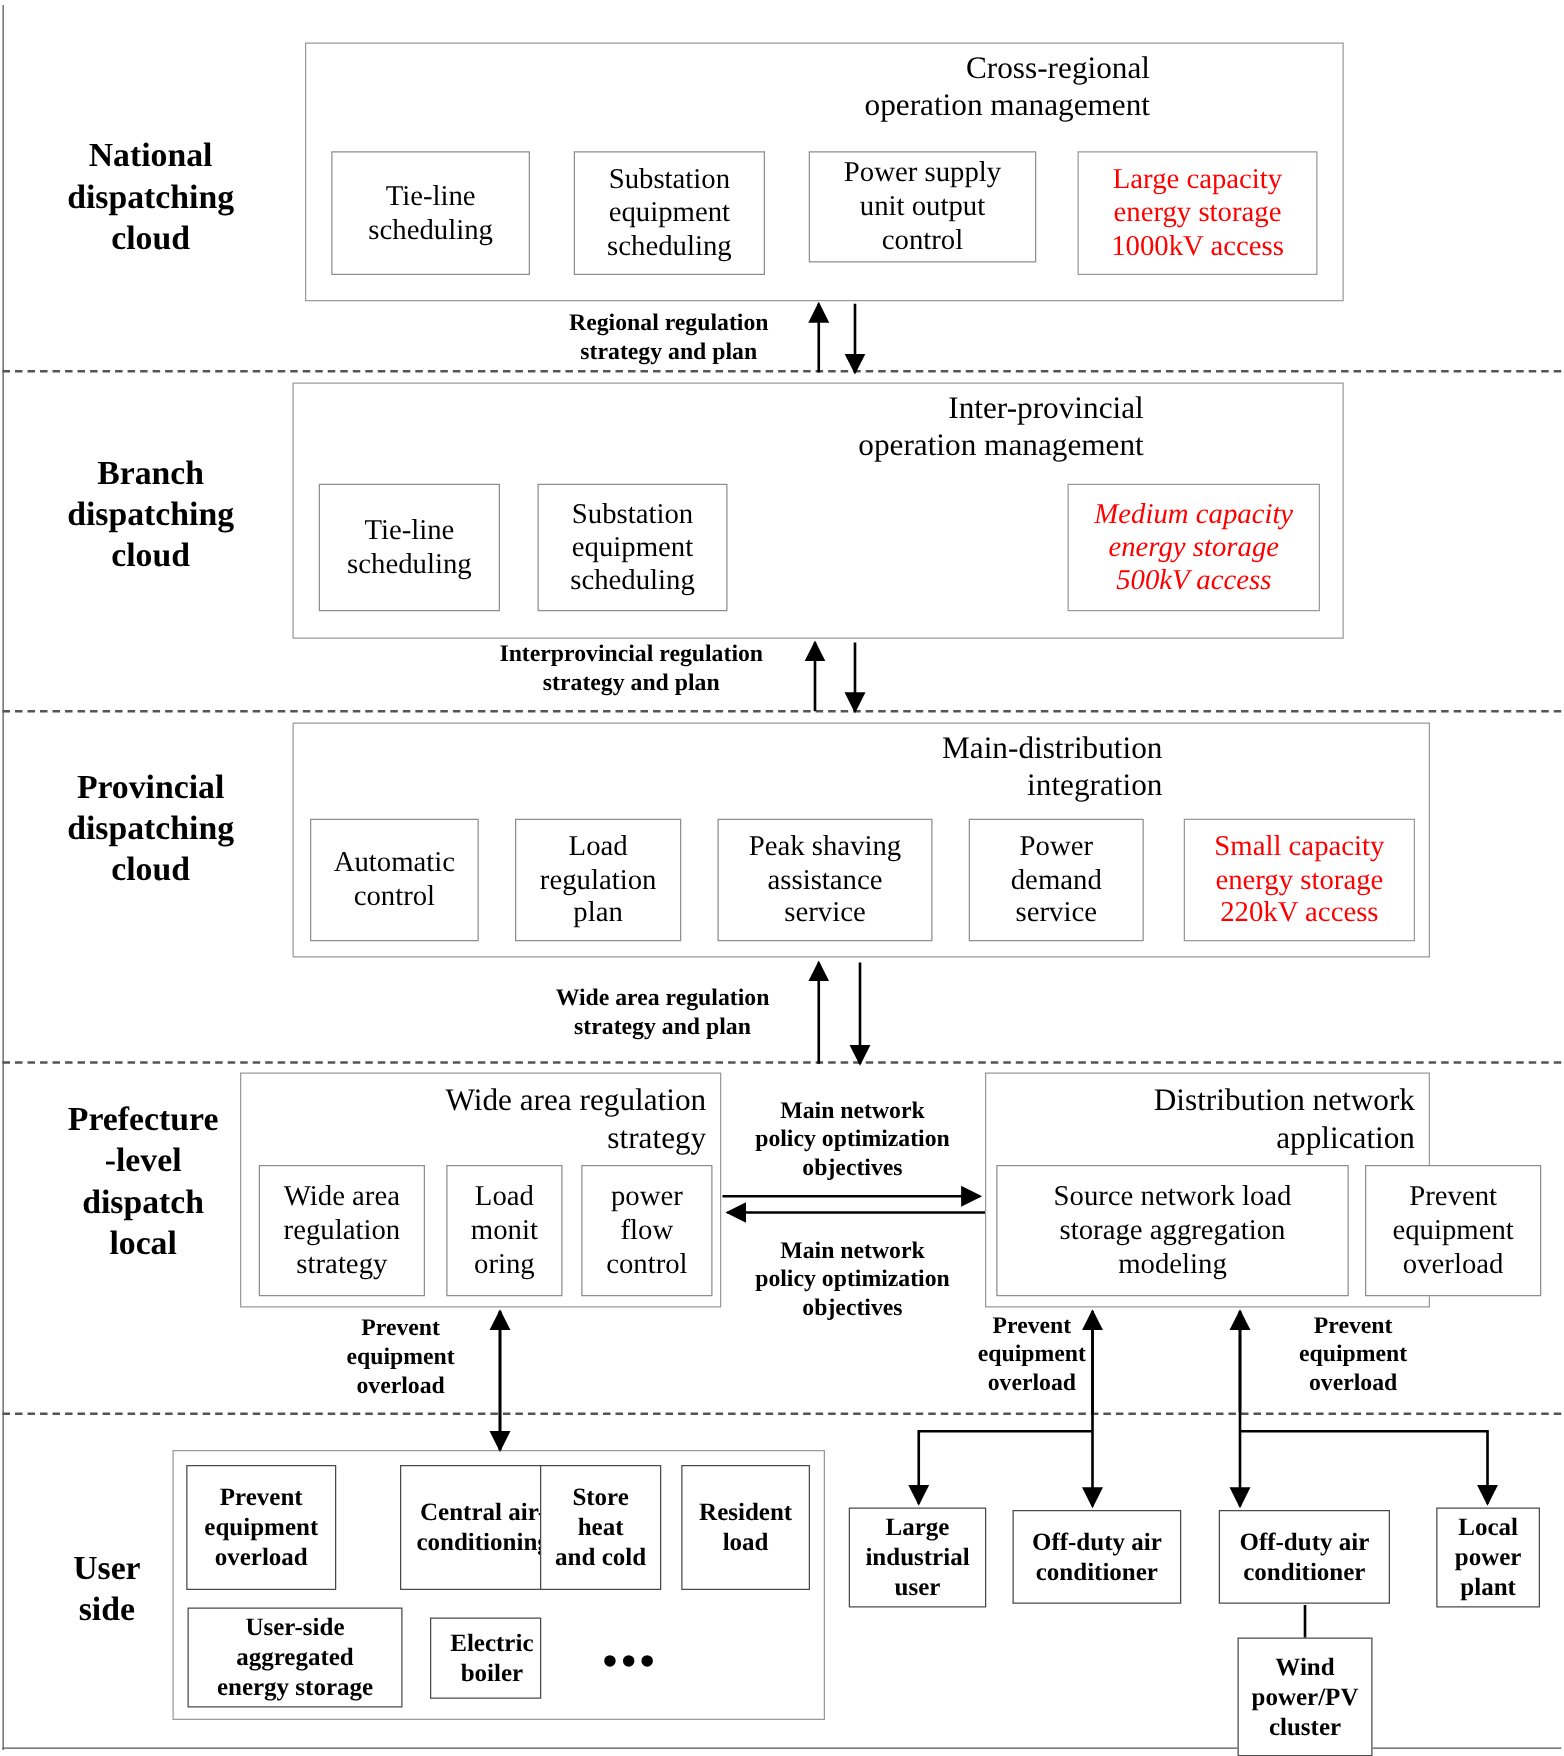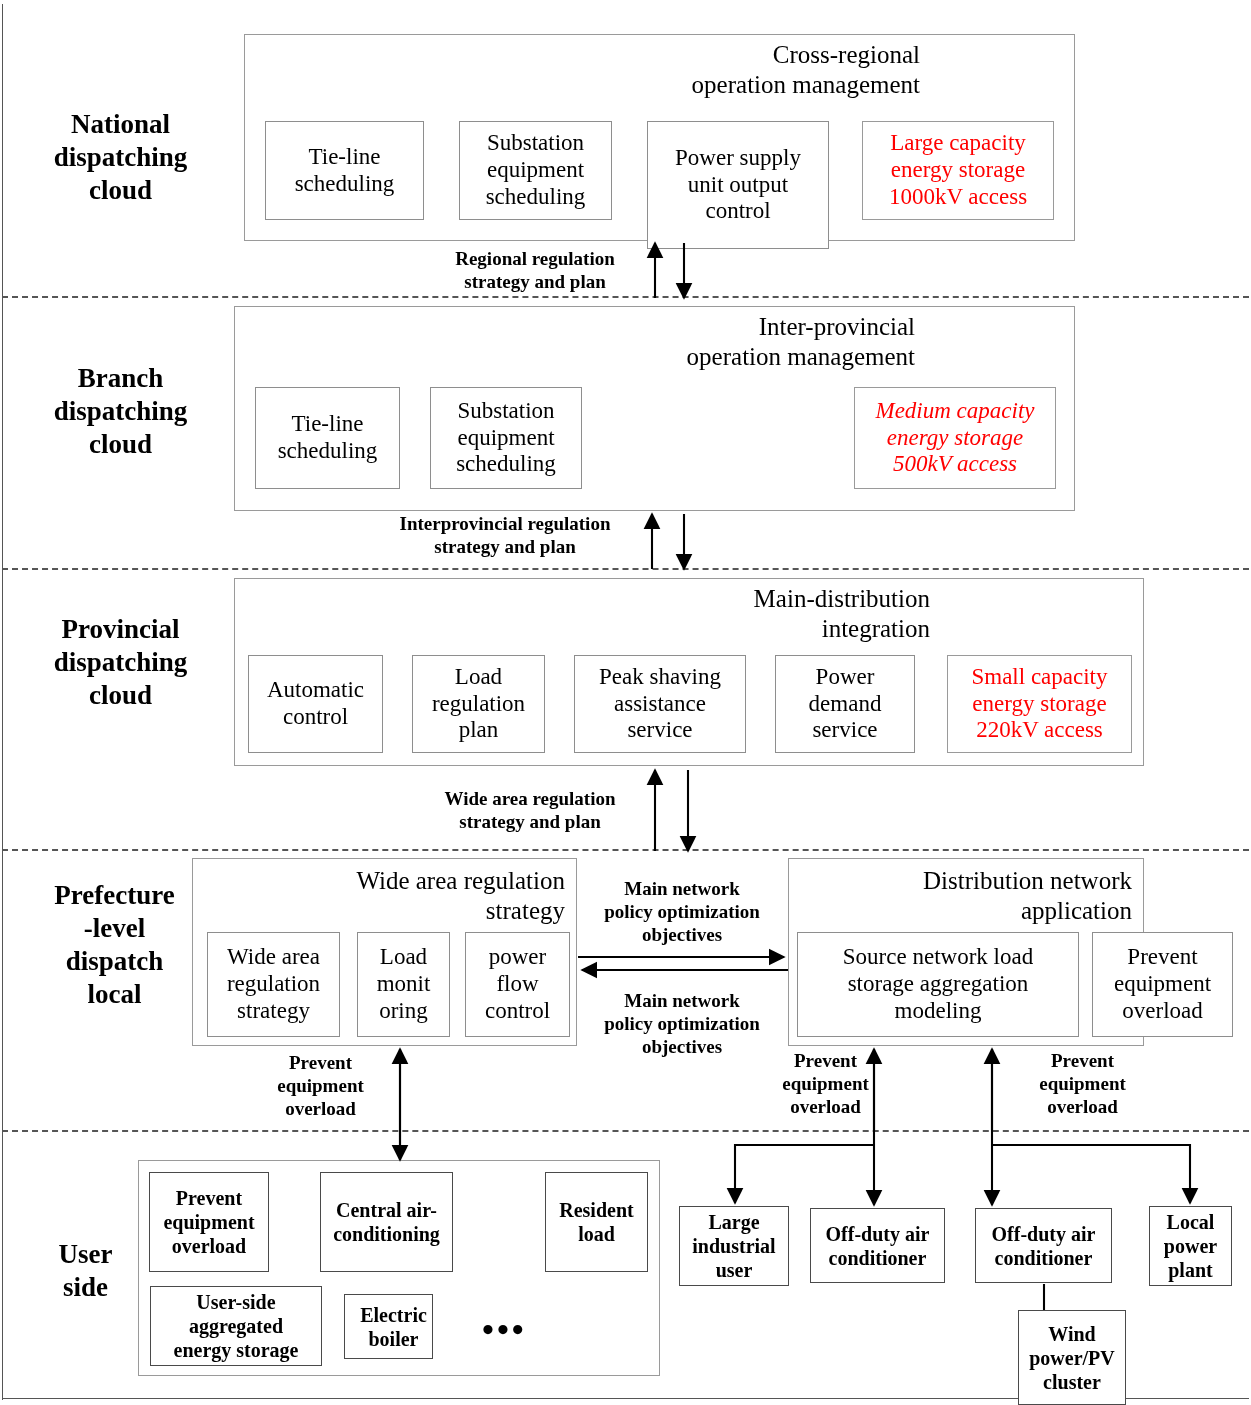--- a/index.html
+++ b/index.html
@@ -52,21 +52,21 @@
   <div class="stage" style="left:18px;top:108px;width:205px;">National<br>dispatching<br>cloud</div>
   <div class="stage" style="left:18px;top:362px;width:205px;">Branch<br>dispatching<br>cloud</div>
   <div class="stage" style="left:18px;top:613px;width:205px;">Provincial<br>dispatching<br>cloud</div>
   <div class="stage" style="left:12px;top:879px;width:205px;">Prefecture<br>-level<br>dispatch<br>local</div>
   <div class="stage" style="left:18px;top:1238px;width:135px;">User<br>side</div>
 
   <div class="obox" style="left:244px;top:34px;width:831px;height:207px;"></div>
   <div class="grouptitle" style="left:400px;top:40px;width:520px;">Cross-regional<br>operation management</div>
   <div class="ibox" style="left:265px;top:121px;width:159px;height:99px;">Tie-line<br>scheduling</div>
   <div class="ibox" style="left:459px;top:121px;width:153px;height:99px;">Substation<br>equipment<br>scheduling</div>
-  <div class="ibox" style="left:647px;top:121px;width:182px;height:128px;">Power supply<br>unit output<br>control</div>
+  <div class="ibox" style="left:647px;top:121px;width:182px;height:89px;">Power supply<br>unit output<br>control</div>
   <div class="ibox red" style="left:862px;top:121px;width:192px;height:99px;">Large capacity<br>energy storage<br>1000kV access</div>
 
   <div class="alabel" style="left:420px;top:248px;width:230px;">Regional regulation<br>strategy and plan</div>
 
   <div class="obox" style="left:234px;top:306px;width:841px;height:205px;"></div>
   <div class="grouptitle" style="left:395px;top:312px;width:520px;">Inter-provincial<br>operation management</div>
   <div class="ibox" style="left:255px;top:387px;width:145px;height:102px;">Tie-line<br>scheduling</div>
   <div class="ibox" style="left:430px;top:387px;width:152px;height:102px;">Substation<br>equipment<br>scheduling</div>
   <div class="ibox red" style="left:854px;top:387px;width:202px;height:102px;font-style:italic;">Medium capacity<br>energy storage<br>500kV access</div>
 
@@ -97,32 +97,33 @@
   <div class="alabel" style="left:592px;top:990px;width:180px;">Main network<br>policy optimization<br>objectives</div>
 
   <div class="alabel" style="left:238px;top:1052px;width:165px;">Prevent<br>equipment<br>overload</div>
   <div class="alabel" style="left:743px;top:1050px;width:165px;">Prevent<br>equipment<br>overload</div>
   <div class="alabel" style="left:1000px;top:1050px;width:165px;">Prevent<br>equipment<br>overload</div>
 
   <div class="obox" style="left:138px;top:1160px;width:522px;height:216px;"></div>
 
   <div class="bbox" style="left:149px;top:1172px;width:120px;height:100px;">Prevent<br>equipment<br>overload</div>
   <div class="bbox" style="left:282px;top:1172px;width:133px;height:100px;margin-left:38px;">Central air-<br>conditioning</div>
+  <div class="bbox" style="left:432px;top:1172px;width:97px;height:100px;">Store<br>heat<br>and cold</div>
   <div class="bbox" style="left:545px;top:1172px;width:103px;height:100px;">Resident<br>load</div>
 
   <div class="bbox" style="left:150px;top:1286px;width:172px;height:80px;">User-side<br>aggregated<br>energy storage</div>
   <div class="bbox" style="left:344px;top:1294px;width:89px;height:65px;padding-left:13px;">Electric<br>boiler</div>
   <div class="ellipsis" style="left:482px;top:1313px;">•••</div>
 
   <div class="bbox" style="left:679px;top:1206px;width:110px;height:80px;">Large<br>industrial<br>user</div>
   <div class="bbox" style="left:810px;top:1208px;width:135px;height:75px;">Off-duty air<br>conditioner</div>
   <div class="bbox" style="left:975px;top:1208px;width:137px;height:75px;">Off-duty air<br>conditioner</div>
   <div class="bbox" style="left:1149px;top:1206px;width:83px;height:80px;">Local<br>power<br>plant</div>
 
-  <div class="bbox" style="left:990px;top:1310px;width:108px;height:95px;margin-left:28px;">Wind<br>power/PV<br>cluster</div>
+  <div class="bbox" style="left:990px;top:1310px;width:108px;height:95px;">Wind<br>power/PV<br>cluster</div>
 
   <svg class="arrows" viewBox="0 0 1251 1405">
     <defs>
       <marker id="ah" markerWidth="9" markerHeight="9" refX="7.2" refY="4.2" orient="auto" markerUnits="strokeWidth">
         <path d="M0,0.2 L8,4.2 L0,8.2 z" fill="#000"></path>
       </marker>
     </defs>
     <g stroke="#000" stroke-width="2.1" fill="none">
 
       <line x1="655" y1="298" x2="655" y2="243" marker-end="url(#ah)"></line>

